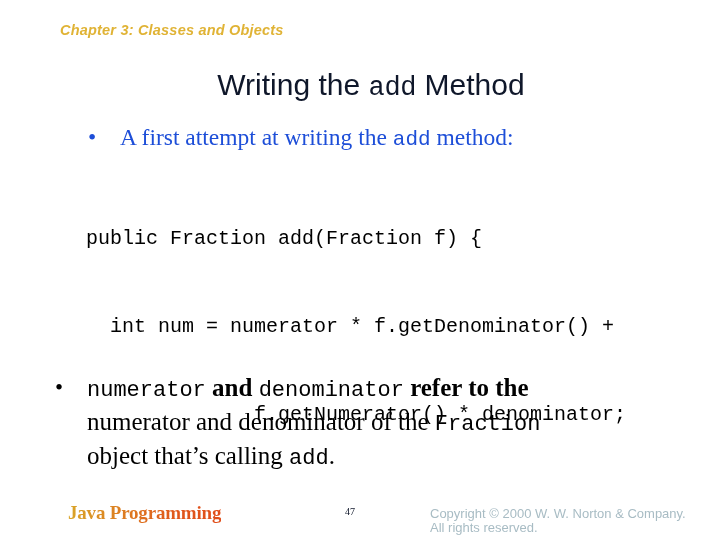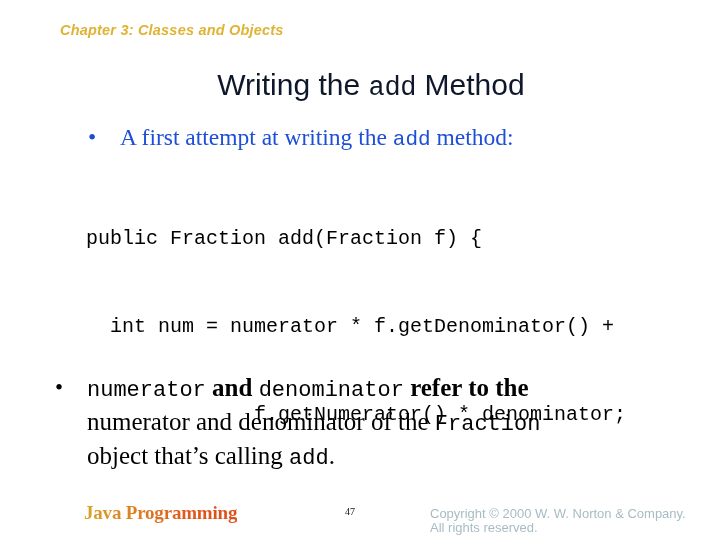--- a/index.html
+++ b/index.html
@@ -127,21 +127,21 @@
   .bullet-two .b2-line {
     white-space: nowrap;
   }
   .bullet-two b {
     font-weight: bold;
   }
 
   
   .footer-logo {
     position: absolute;
-    left: 84px;
+    left: 68px;
     top: 503px;
     text-align: right;
   }
   .logo-main {
     font-family: "Liberation Serif", serif;
     font-weight: bold;
     font-size: 19px;
     line-height: 20px;
     letter-spacing: -0.2px;
     background-image: linear-gradient(90deg, #d9a528 0%, #dd7a20 38%, #e0561b 72%, #e04e1a 100%);

